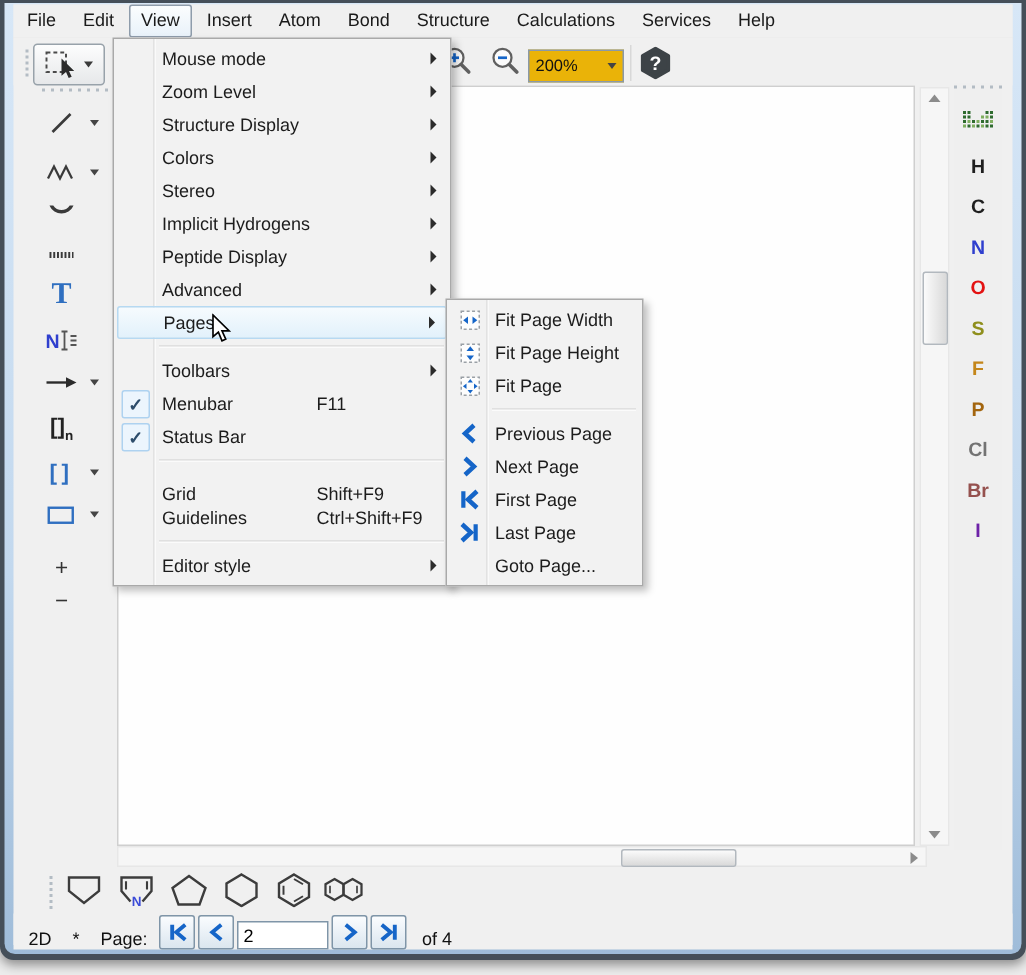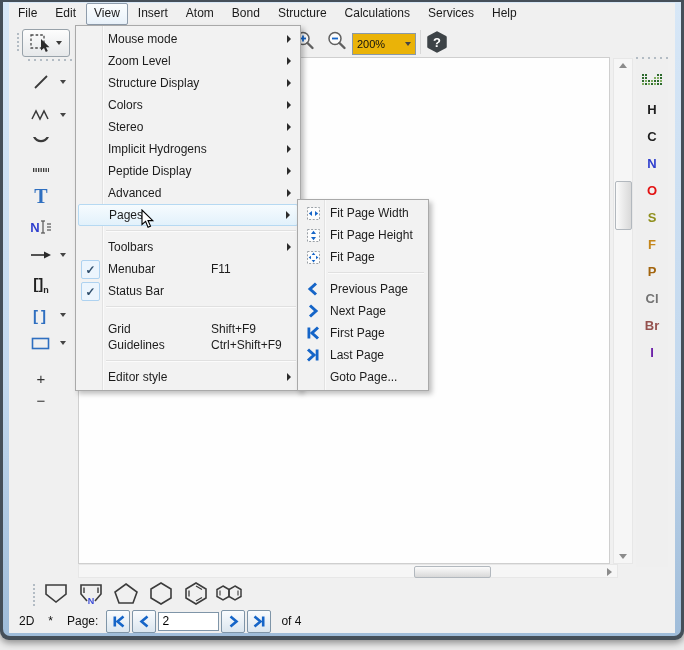--- a/index.html
+++ b/index.html
@@ -58,21 +58,21 @@
   .palette{position:absolute;left:636px;top:55px;width:32px;height:512px;background:#efefef;
     display:flex;flex-direction:column;align-items:center;}
   .pal-el{font-size:13px;font-weight:bold;height:17px;margin-top:10px;cursor:default;}
 
   
   .templates{position:absolute;left:40px;top:579px;height:28px;display:flex;gap:3px;align-items:center;}
   .tmpl{width:32px;height:28px;display:flex;align-items:center;justify-content:center;}
 
   
   .statusbar{position:absolute;left:9px;top:609px;width:666px;height:24px;background:#f0f0f0;
-    display:flex;align-items:center;font-size:12px;color:#111;}
+    display:flex;align-items:flex-end;font-size:12px;color:#111;}
   .sb-label{margin-left:10px;}
   .nav-btn{width:22px;height:21px;margin-left:2px;border:1px solid #7f95a8;border-radius:2px;
     background:linear-gradient(#fafcfe,#dbe6ef);display:flex;align-items:center;justify-content:center;}
   .page-input{width:56px;height:17px;margin-left:2px;border:1px solid #7f95a8;font-size:12px;padding:0 0 0 3px;
     font-family:"Liberation Sans",sans-serif;}
 
   
   .menu{position:absolute;background:#f2f2f2;border:1px solid #a9a9a9;box-shadow:3px 3px 5px rgba(0,0,0,.25);z-index:50;}
   .menu .gutter{position:absolute;left:26px;top:0;bottom:0;width:1px;background:#e2e2e2;box-shadow:1px 0 0 #fafafa;}
   .view-menu{left:75px;top:25px;width:224px;height:364px;}

